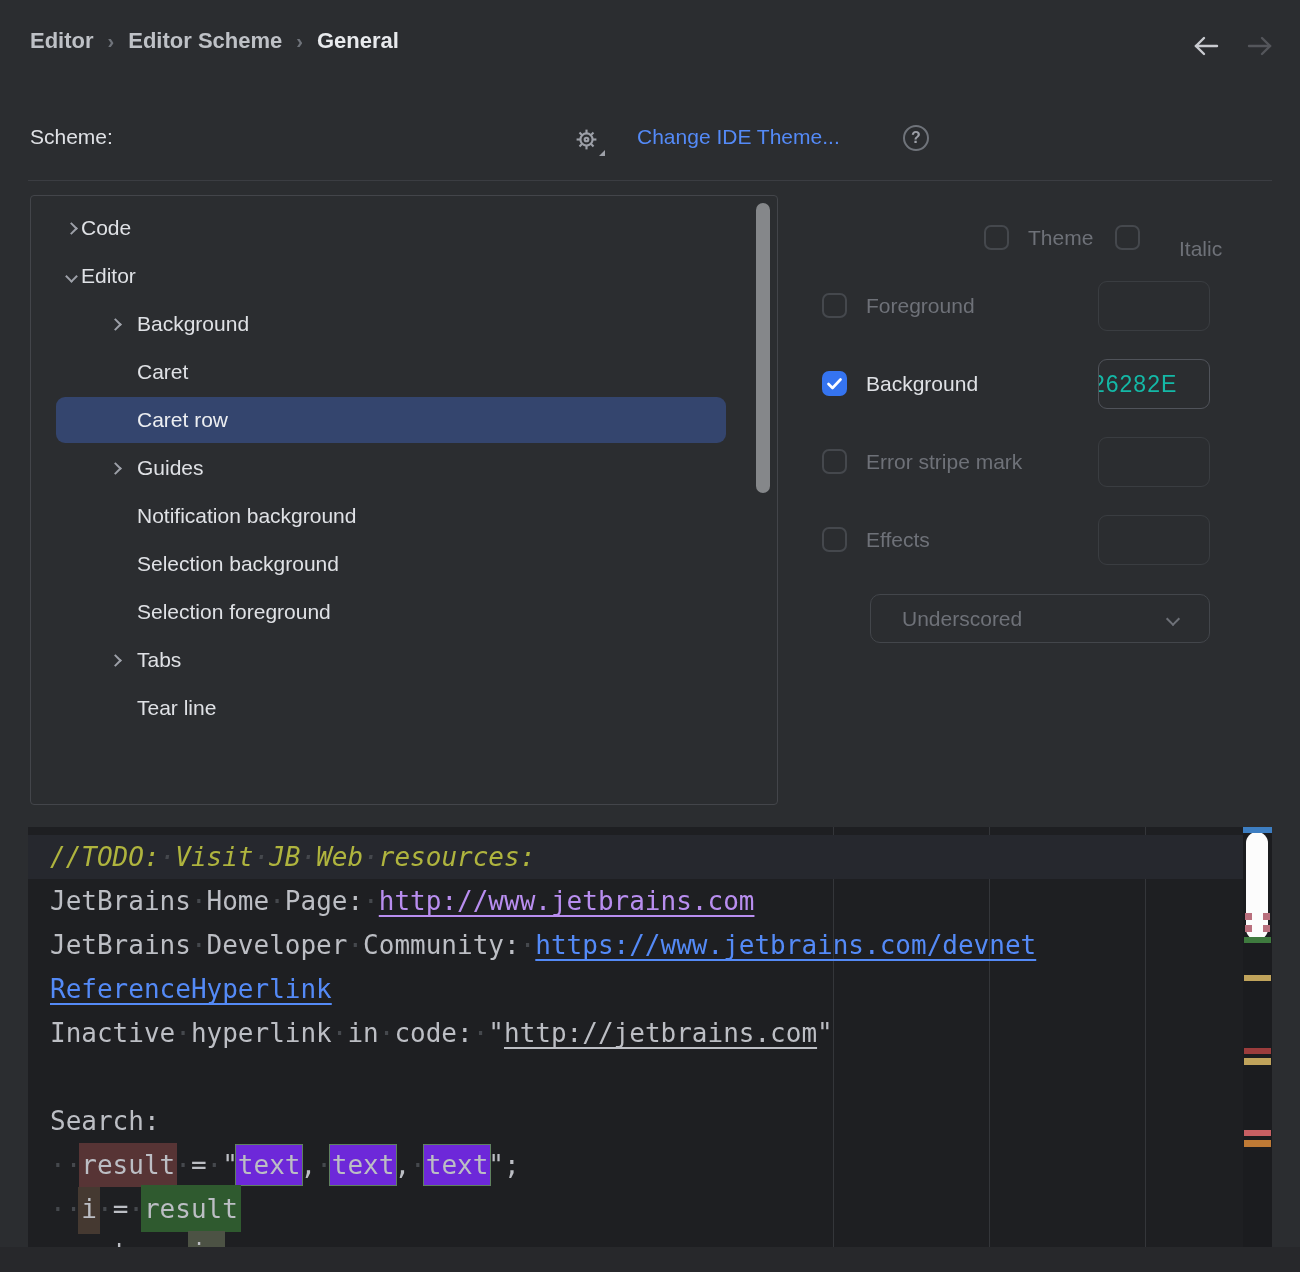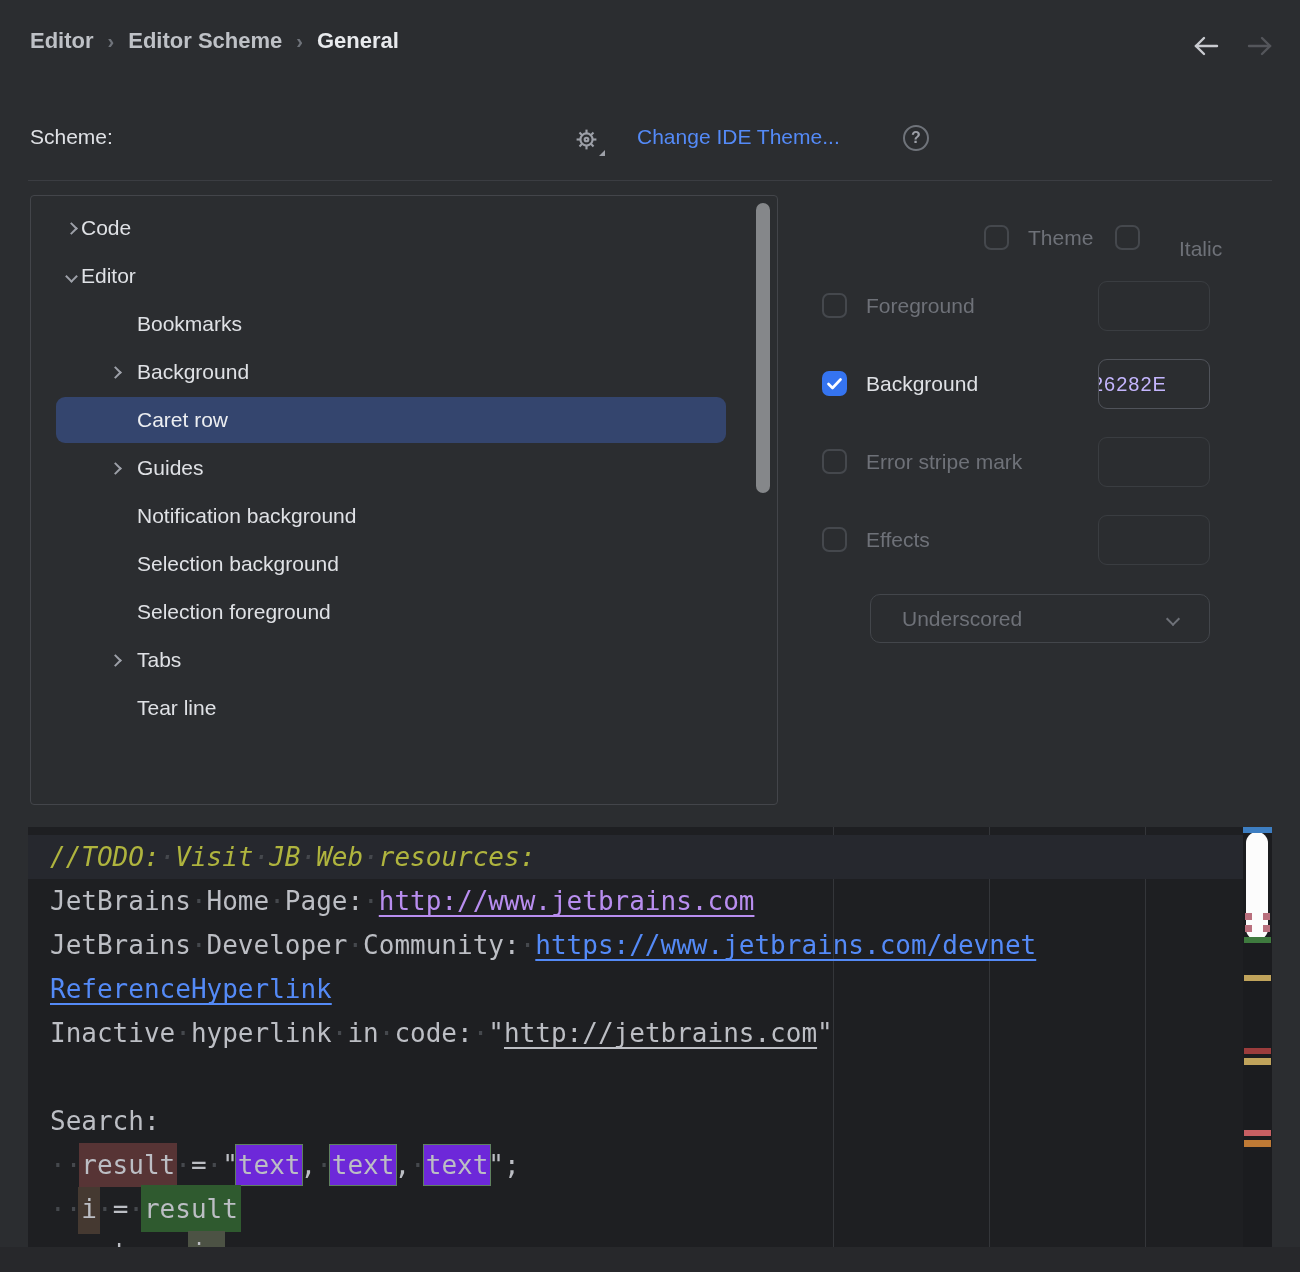--- a/index.html
+++ b/index.html
@@ -70,21 +70,21 @@
   .tree-scrollbar { position:absolute; right:7px; top:7px; width:14px; height:290px; background:#85878A; border-radius:7px; }
 
   
   .opt { position:absolute; }
   .cbox { width:25px; height:25px; border:2px solid #45484D; border-radius:7px; background:transparent; }
   .cbox.checked { background:#3574F0; border-color:#3574F0; display:flex; align-items:center; justify-content:center; }
   .opt-label { font-size:21px; color:#6E7178; }
   .opt-label.enabled { color:#DFE1E5; }
   .color-box { width:112px; height:50px; border:1px solid #3A3D41; border-radius:9px; overflow:hidden; }
   .color-box.active { border-color:#50535A; display:flex; align-items:center; }
-  .color-box.active .cval { font-size:20px; color:#c4b5fd; margin-left:-7px; white-space:nowrap; letter-spacing:1px; }
+  .color-box.active .cval { font-size:23px; color:#14b8a6; margin-left:-7px; white-space:nowrap; letter-spacing:1px; }
   .u-select {
     position:absolute; left:870px; top:594px; width:340px; height:49px;
     border:1px solid #43464B; border-radius:10px;
     display:flex; align-items:center; padding:0 31px;
   }
   .u-select .u-label { font-size:21px; color:#6E7178; }
   .u-select .chev { margin-left:auto; border-color:#6E7178; width:10px; height:10px; }
 
   
   .preview {
@@ -186,28 +186,28 @@
         </span>
         <span class="t-label">Code</span>
       </div>
       <div class="tree-row lvl0">
         <span class="chev-box">
           <span class="chev down"></span>
         </span>
         <span class="t-label">Editor</span>
       </div>
       <div class="tree-row lvl1">
-        <span class="chev-box"></span>
-        <span class="t-label">Bookmarks</span>
-      </div>
-      <div class="tree-row lvl1">
         <span class="chev-box">
           <span class="chev right"></span>
         </span>
         <span class="t-label">Background</span>
+      </div>
+      <div class="tree-row lvl1">
+        <span class="chev-box"></span>
+        <span class="t-label">Caret</span>
       </div>
       <div class="tree-row lvl1 selected">
         <div class="sel-pill"></div>
         <span class="chev-box"></span>
         <span class="t-label">Caret row</span>
       </div>
       <div class="tree-row lvl1">
         <span class="chev-box">
           <span class="chev right"></span>
         </span>

